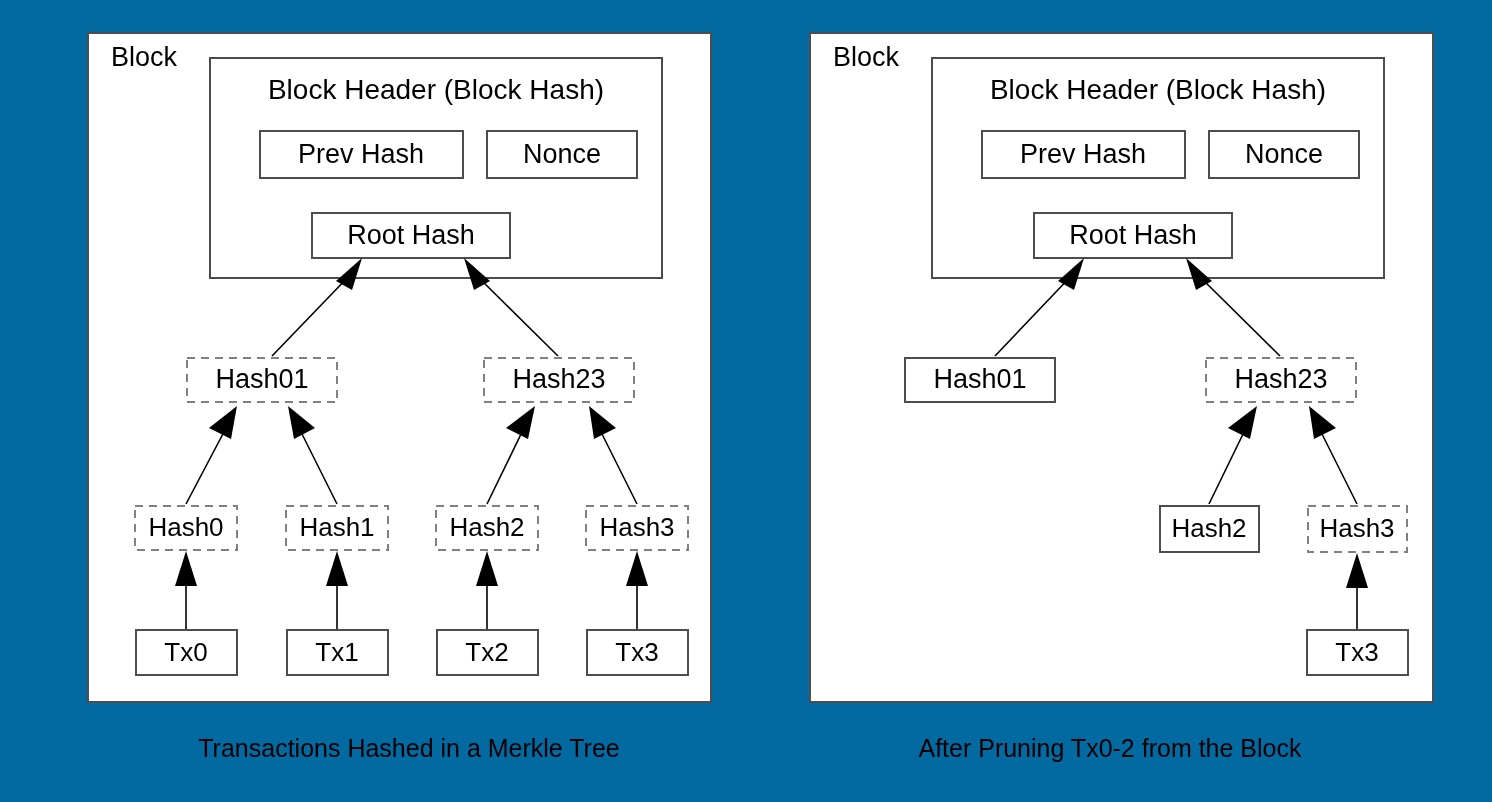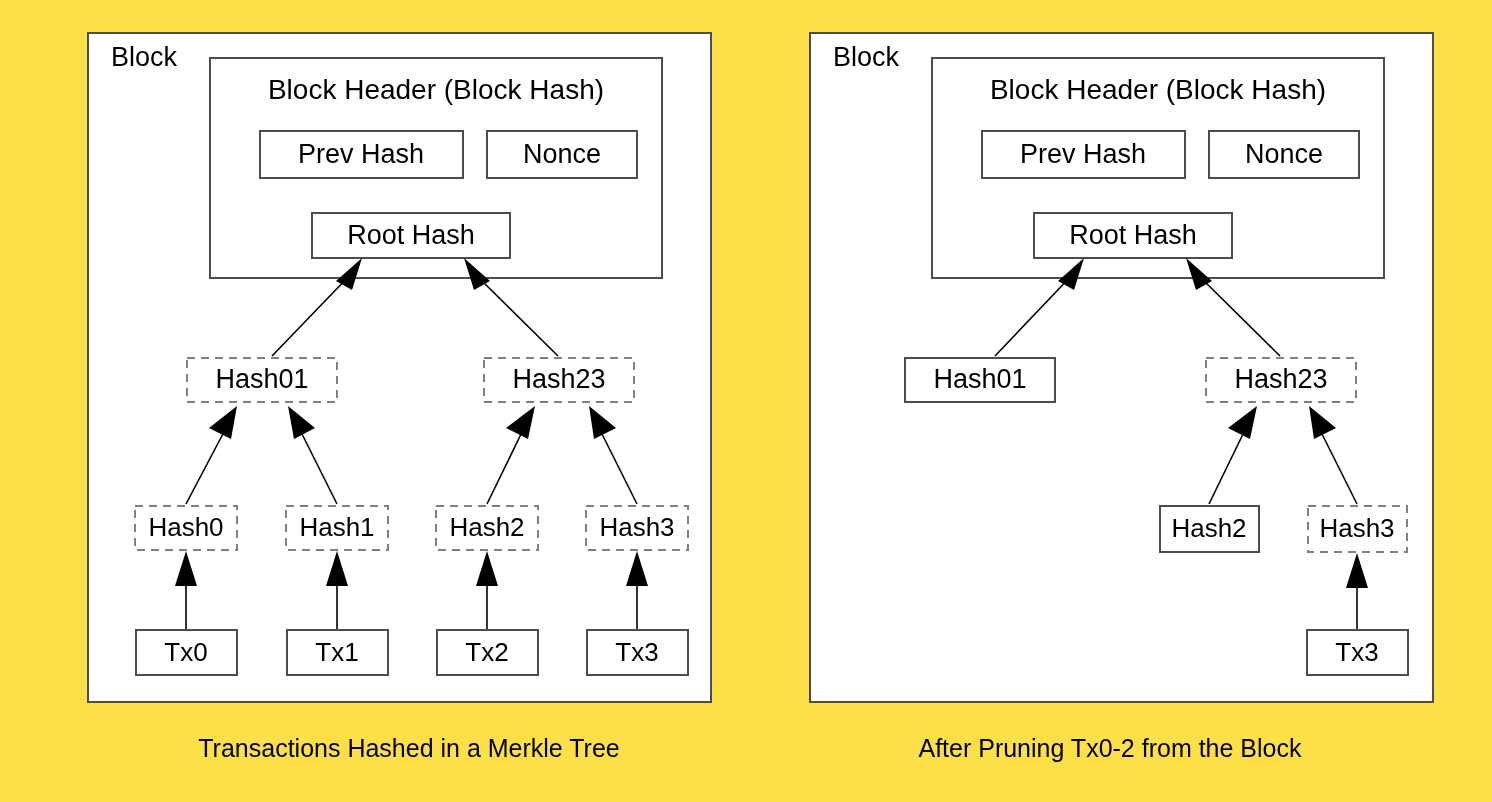--- a/index.html
+++ b/index.html
@@ -4,21 +4,21 @@
 <style>
   html, body {
     margin: 0;
     padding: 0;
     background: #ffffff;
   }
   #page {
     position: relative;
     width: 1492px;
     height: 802px;
-    background: #fde047;
+    background: #0369a1;
     font-family: "Liberation Sans", sans-serif;
     overflow: hidden;
   }
   svg#diagram {
     position: absolute;
     left: 0;
     top: 0;
     width: 1492px;
     height: 802px;
   }

